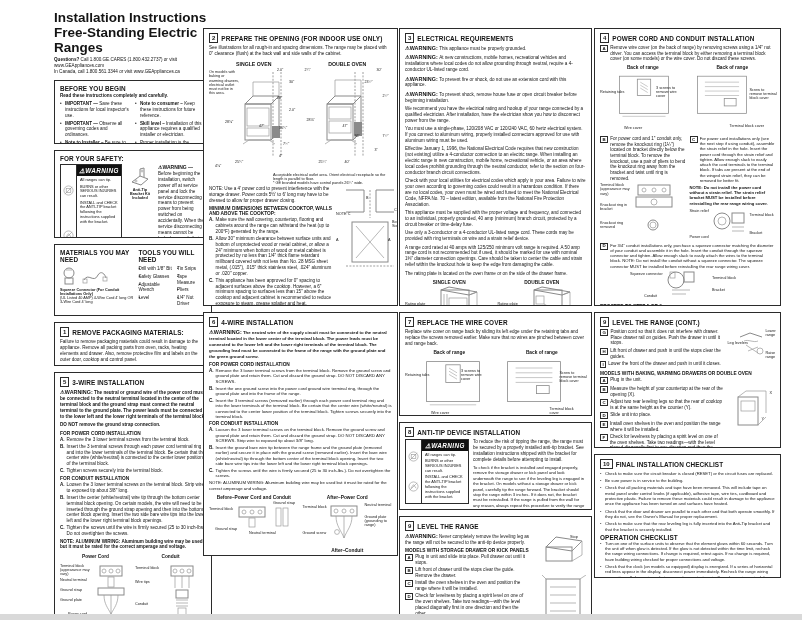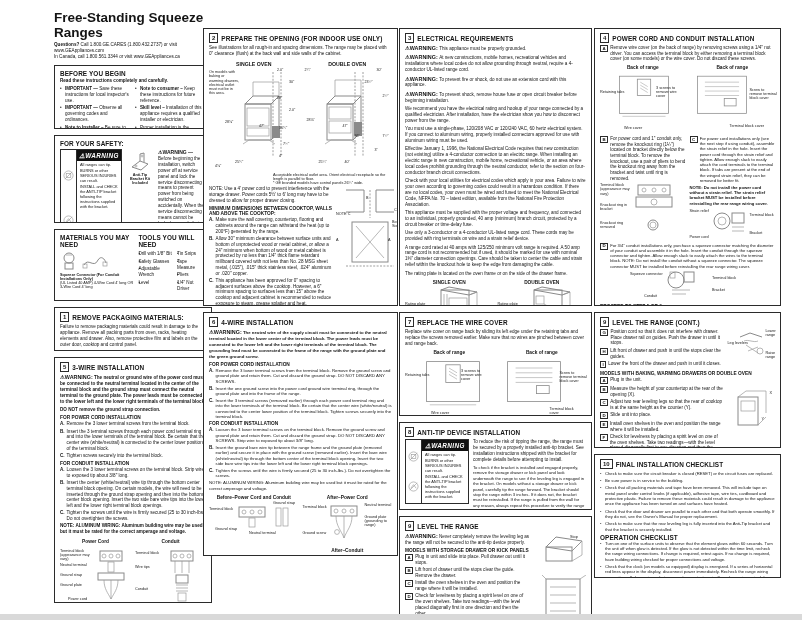--- a/index.html
+++ b/index.html
@@ -53,21 +53,22 @@
   .notec { font-size:3.8px; }
 </style>
 </head>
 <body>
 
 <div id="page">
 
   <div class="col" id="col1">
 
     <div style="margin-bottom:5px;">
-      <div class="hdr1">Free-Standing Squeeze Ranges</div>
+      <div class="hdr1">Installation Instructions</div>
+      <div class="hdr1">Free-Standing Electric Ranges</div>
       <div class="qline" style="margin-top:2px;">
         <span class="b">Questions?</span>
         <span>Call 1.800.GE.CARES (1.800.432.2737) or visit www.GEAppliances.com</span>
       </div>
       <div class="qline">In Canada, call 1.800.561.3344 or visit www.GEAppliances.ca</div>
     </div>
 
     <div class="bx" style="height:64px;">
       <div class="st">BEFORE YOU BEGIN</div>
       <div class="p b" style="margin:1px 0 2px;">Read these instructions completely and carefully.</div>

